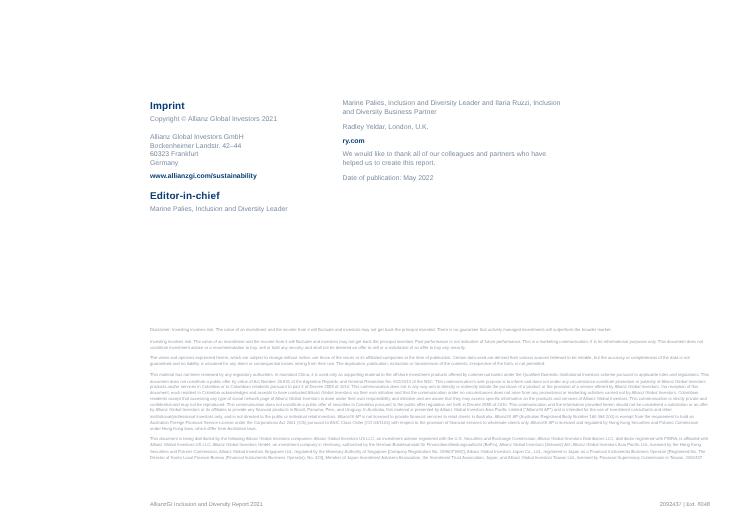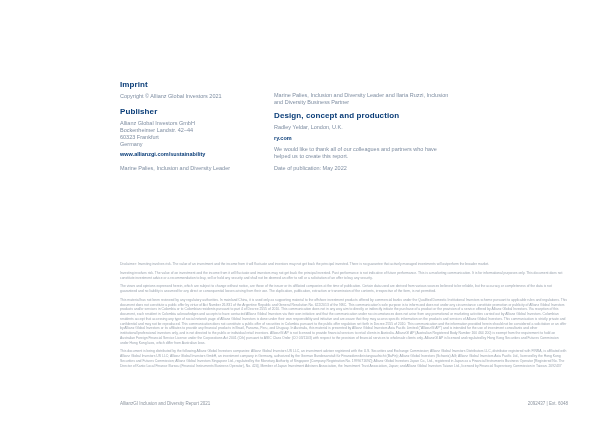--- a/index.html
+++ b/index.html
@@ -1,21 +1,21 @@
 <!DOCTYPE html>
 <html><head>
 <meta charset="utf-8">
 <style>
   html,body { margin:0; padding:0; background:#e9e9e9; }
   .page {
     position:relative; width:600px; height:424px; background:#ffffff;
     font-family:"Liberation Sans", sans-serif; overflow:hidden;
     -webkit-font-smoothing:antialiased;
   }
-  .top-columns { position:absolute; top:80px; left:120px; display:flex;align-items:flex-end; }
+  .top-columns { position:absolute; top:80px; left:120px; display:flex; }
   .col-left  { width:154px; }
   .col-right { width:175px; }
   .h {
     font-size:8px; line-height:9px; font-weight:bold;
     color:#0a3d78; margin:0 0 4px 0; letter-spacing:.1px;
   }
   .b {
     font-size:5.5px; line-height:7px; color:#7e8da1; margin:0 0 7px 0;
   }
   .addr { margin:0; }
@@ -40,36 +40,35 @@
 <body>
 
 <div class="page">
 
   <div class="top-columns">
 
     <div class="col-left">
       <h2 class="h">Imprint</h2>
       <p class="b">Copyright © Allianz Global Investors 2021</p>
 
-      <h2 class="h">Publisher</h2>
       <div class="addr-group">
         <p class="b addr">Allianz Global Investors GmbH</p>
         <p class="b addr">Bockenheimer Landstr. 42–44</p>
         <p class="b addr">60323 Frankfurt</p>
         <p class="b addr">Germany</p>
       </div>
       <a href="#" class="blocklink">www.allianzgi.com/sustainability</a>
 
+      <h2 class="h">Editor-in-chief</h2>
       <p class="b">Marine Palies, Inclusion and Diversity Leader</p>
     </div>
 
     <div class="col-right">
       <p class="b tight">Marine Palies, Inclusion and Diversity Leader and Ilaria Ruzzi, Inclusion and Diversity Business Partner</p>
 
-      <h2 class="h">Design, concept and production</h2>
       <p class="b" style="margin-bottom:4px;">Radley Yeldar, London, U.K.</p>
       <a href="#" class="blocklink" style="margin-bottom:4px;">ry.com</a>
       <p class="b tight">We would like to thank all of our colleagues and partners who have helped us to create this report.</p>
       <p class="b">Date of publication: May 2022</p>
     </div>
 
   </div>
 
   <div class="disclaimer">
     <p class="fine">Disclaimer: Investing involves risk. The value of an investment and the income from it will fluctuate and investors may not get back the principal invested. There is no guarantee that actively managed investments will outperform the broader market.</p>

